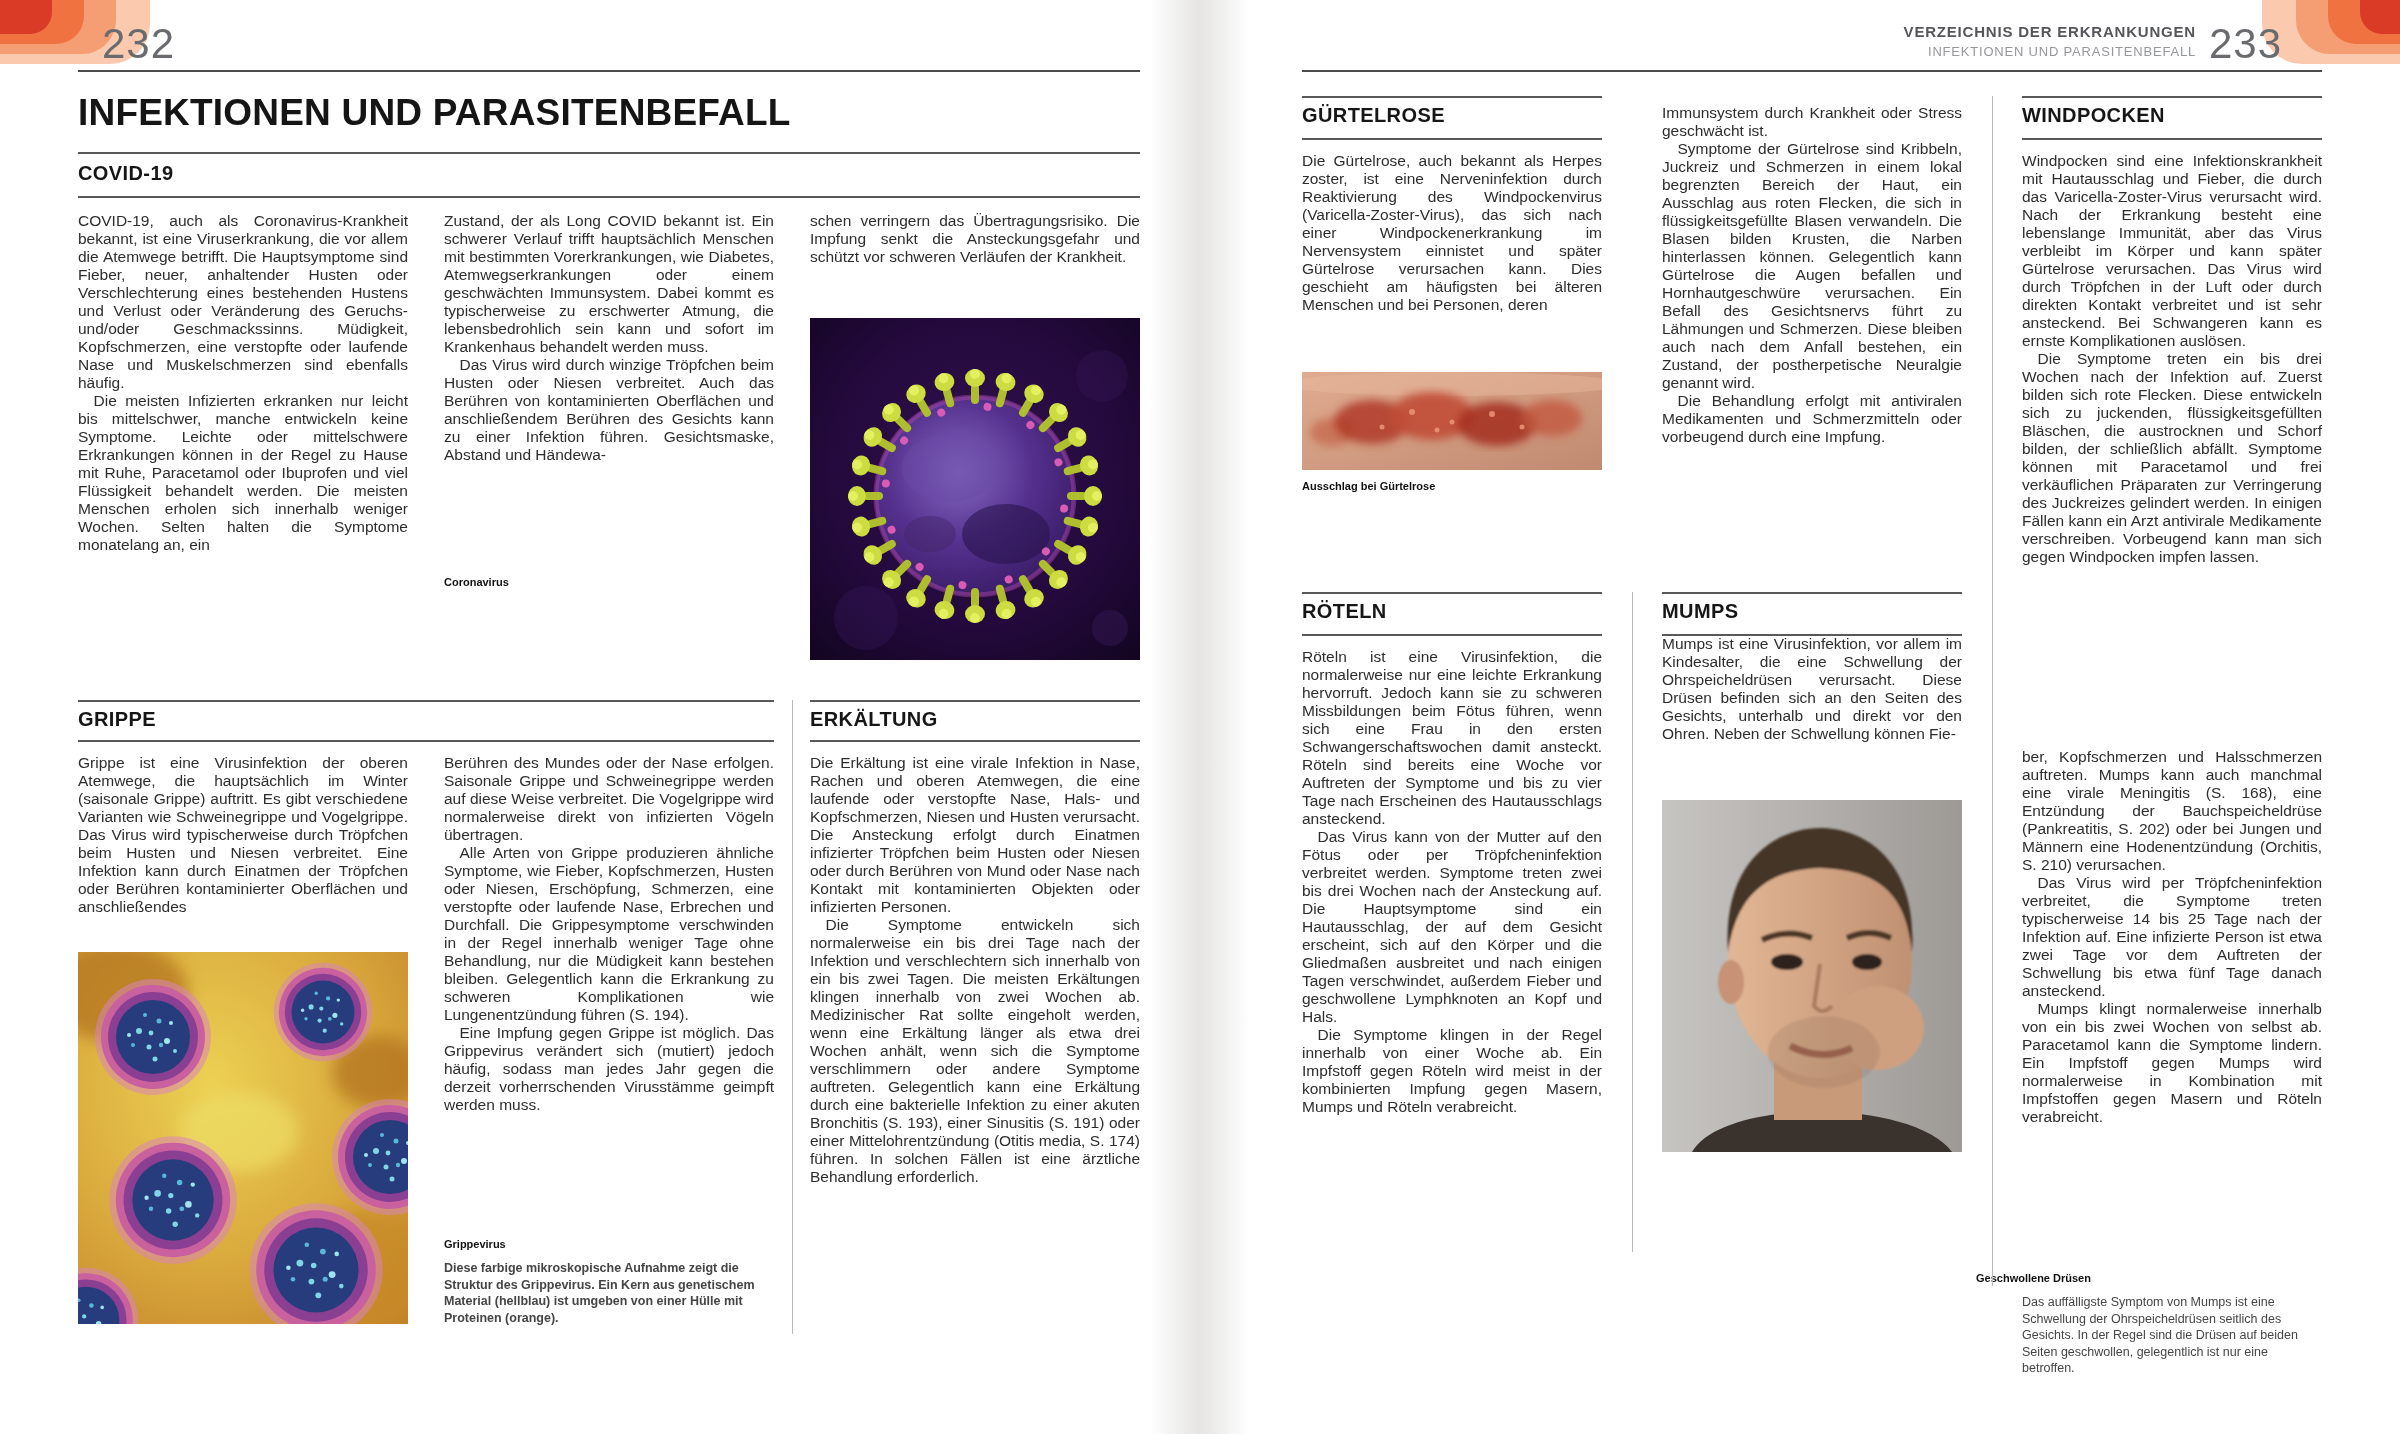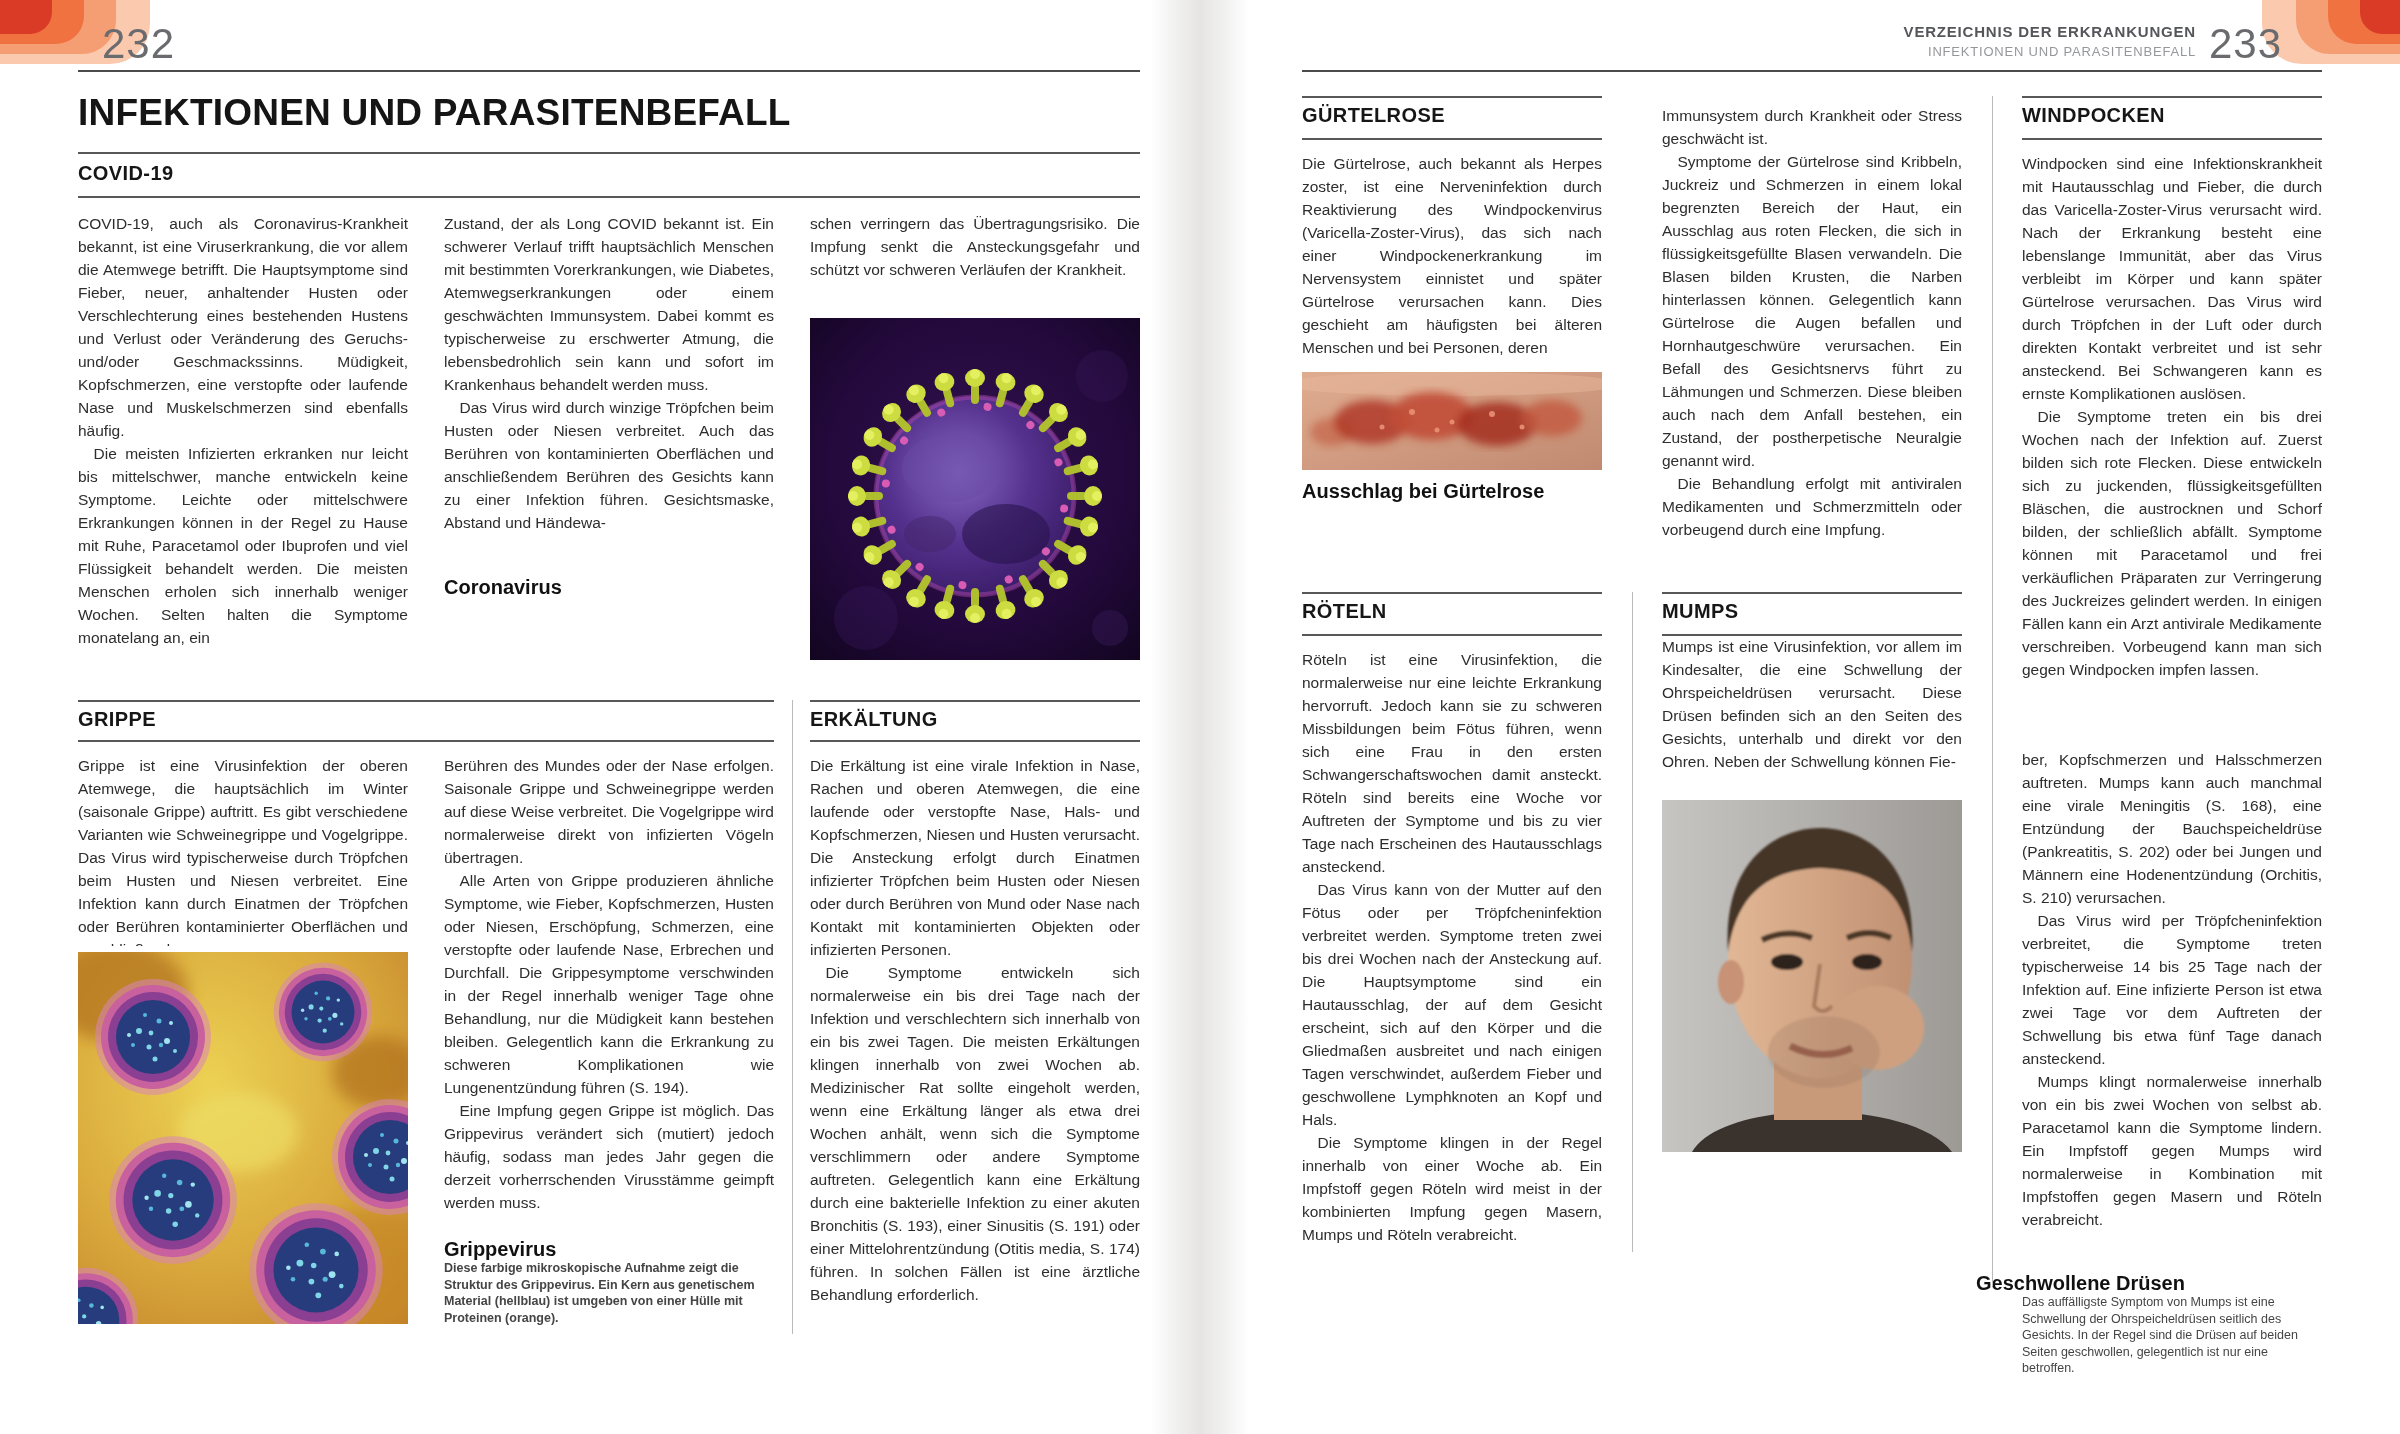--- a/index.html
+++ b/index.html
@@ -25,24 +25,24 @@
   .cl .c3{width:84px;height:44px;border-radius:0 0 28px 0;}
   .cl .c4{width:52px;height:34px;border-radius:0 0 22px 0;}
   .cr .c1{width:150px;height:64px;border-radius:0 0 0 40px;}
   .cr .c2{width:116px;height:54px;border-radius:0 0 0 34px;}
   .cr .c3{width:84px;height:44px;border-radius:0 0 0 28px;}
   .cr .c4{width:52px;height:34px;border-radius:0 0 0 22px;}
   
   .chapter-title{position:absolute;font-size:37px;font-weight:bold;color:#151515;letter-spacing:.2px;}
   .sec-head{position:absolute;font-size:20px;font-weight:bold;color:#161616;letter-spacing:.4px;}
   .body-col{
-    position:absolute;font-size:15.5px;line-height:23px;text-align:justify;
+    position:absolute;font-size:15.5px;line-height:18px;text-align:justify;
     color:#2d2d2d;white-space:pre-line;hyphens:auto;overflow:hidden;overflow-wrap:break-word;
   }
-  .cap-title{position:absolute;font-size:20px;font-weight:bold;color:#111;}
+  .cap-title{position:absolute;font-size:11px;font-weight:bold;color:#111;}
   .cap-text{position:absolute;font-size:12.5px;line-height:16.5px;color:#454545;white-space:pre-line;overflow:hidden;}
   .fig{position:absolute;overflow:hidden;background:#ddd;}
   .fig svg{display:block;}
   .gutter{position:absolute;top:0;left:1150px;width:100px;height:1434px;
     background:linear-gradient(to right,rgba(255,255,255,0),rgba(96,88,82,.16) 50%,rgba(255,255,255,0));}
 </style>
 </head>
 <body>
 
 <div class="spread">

